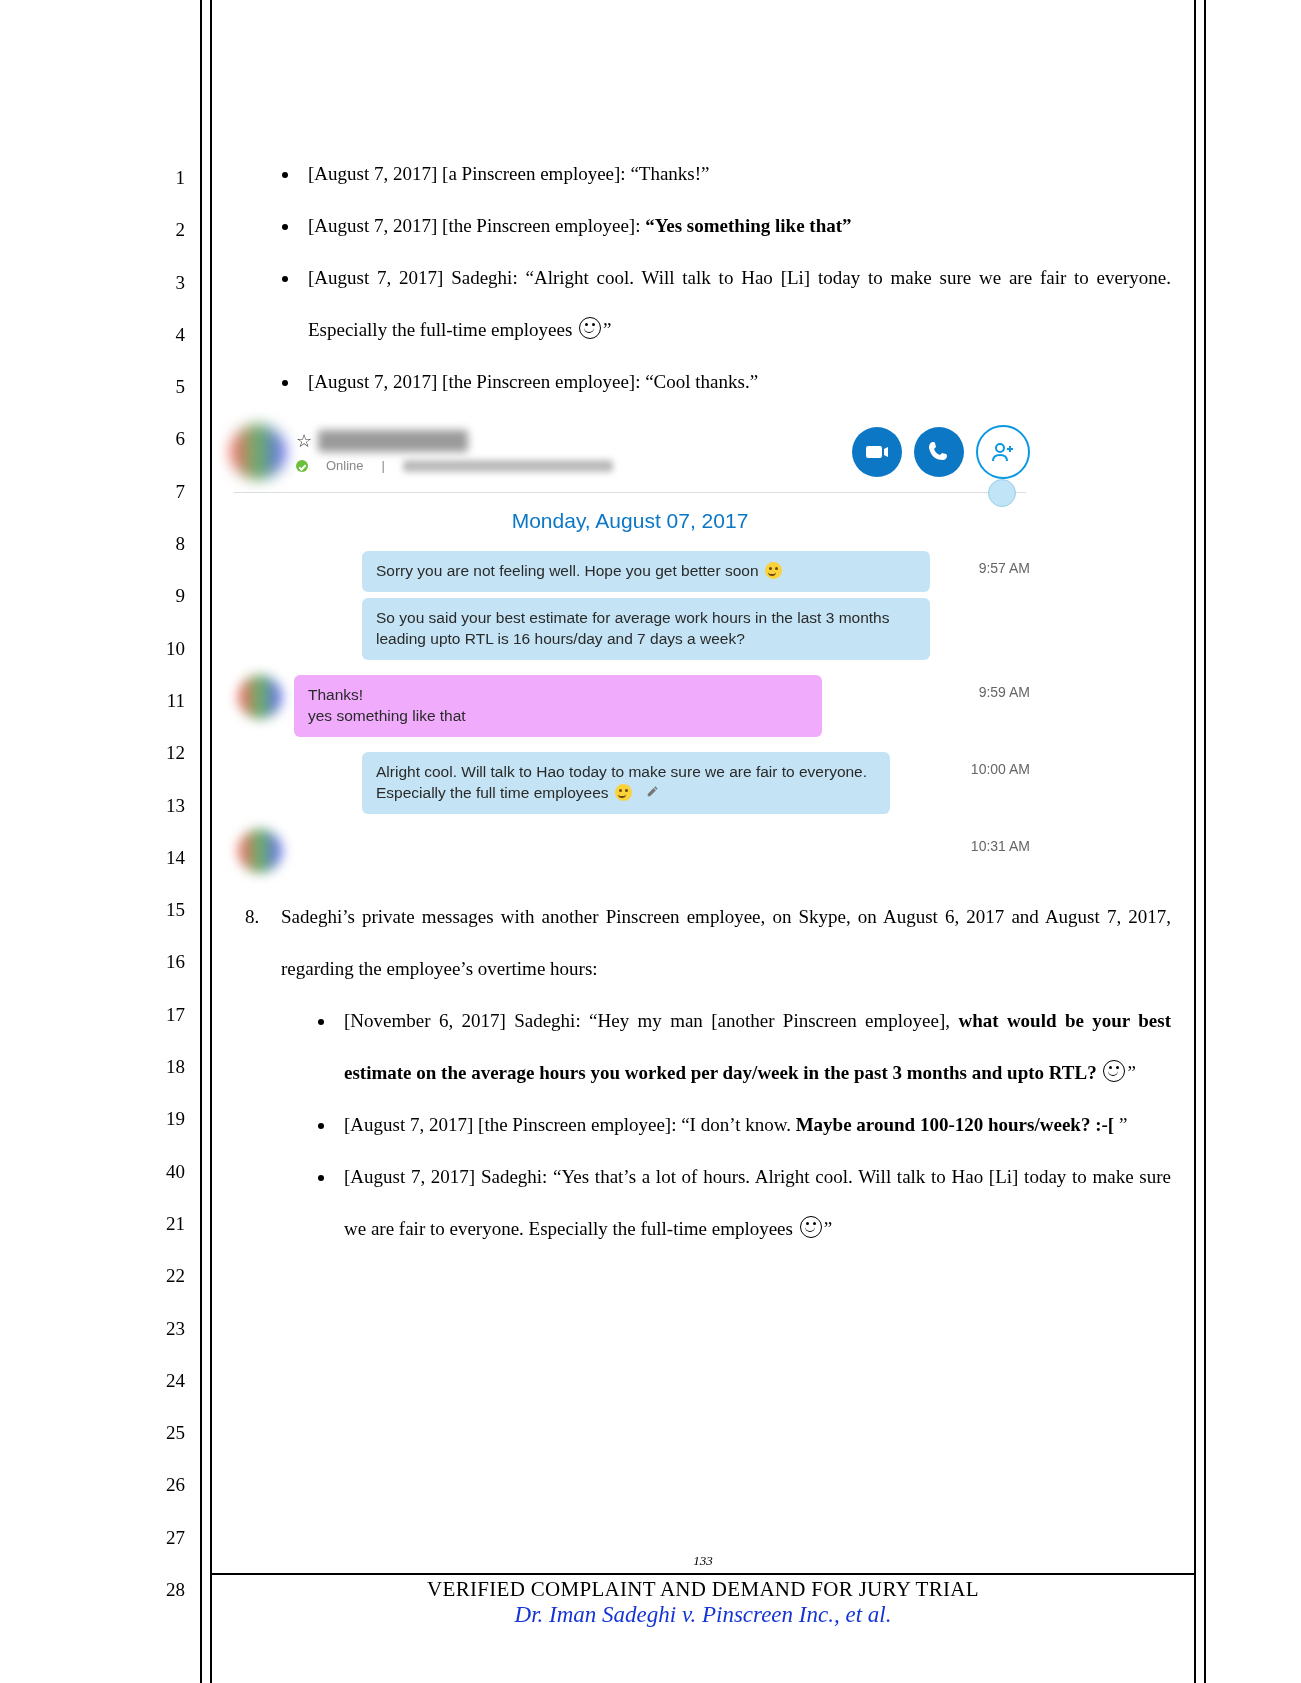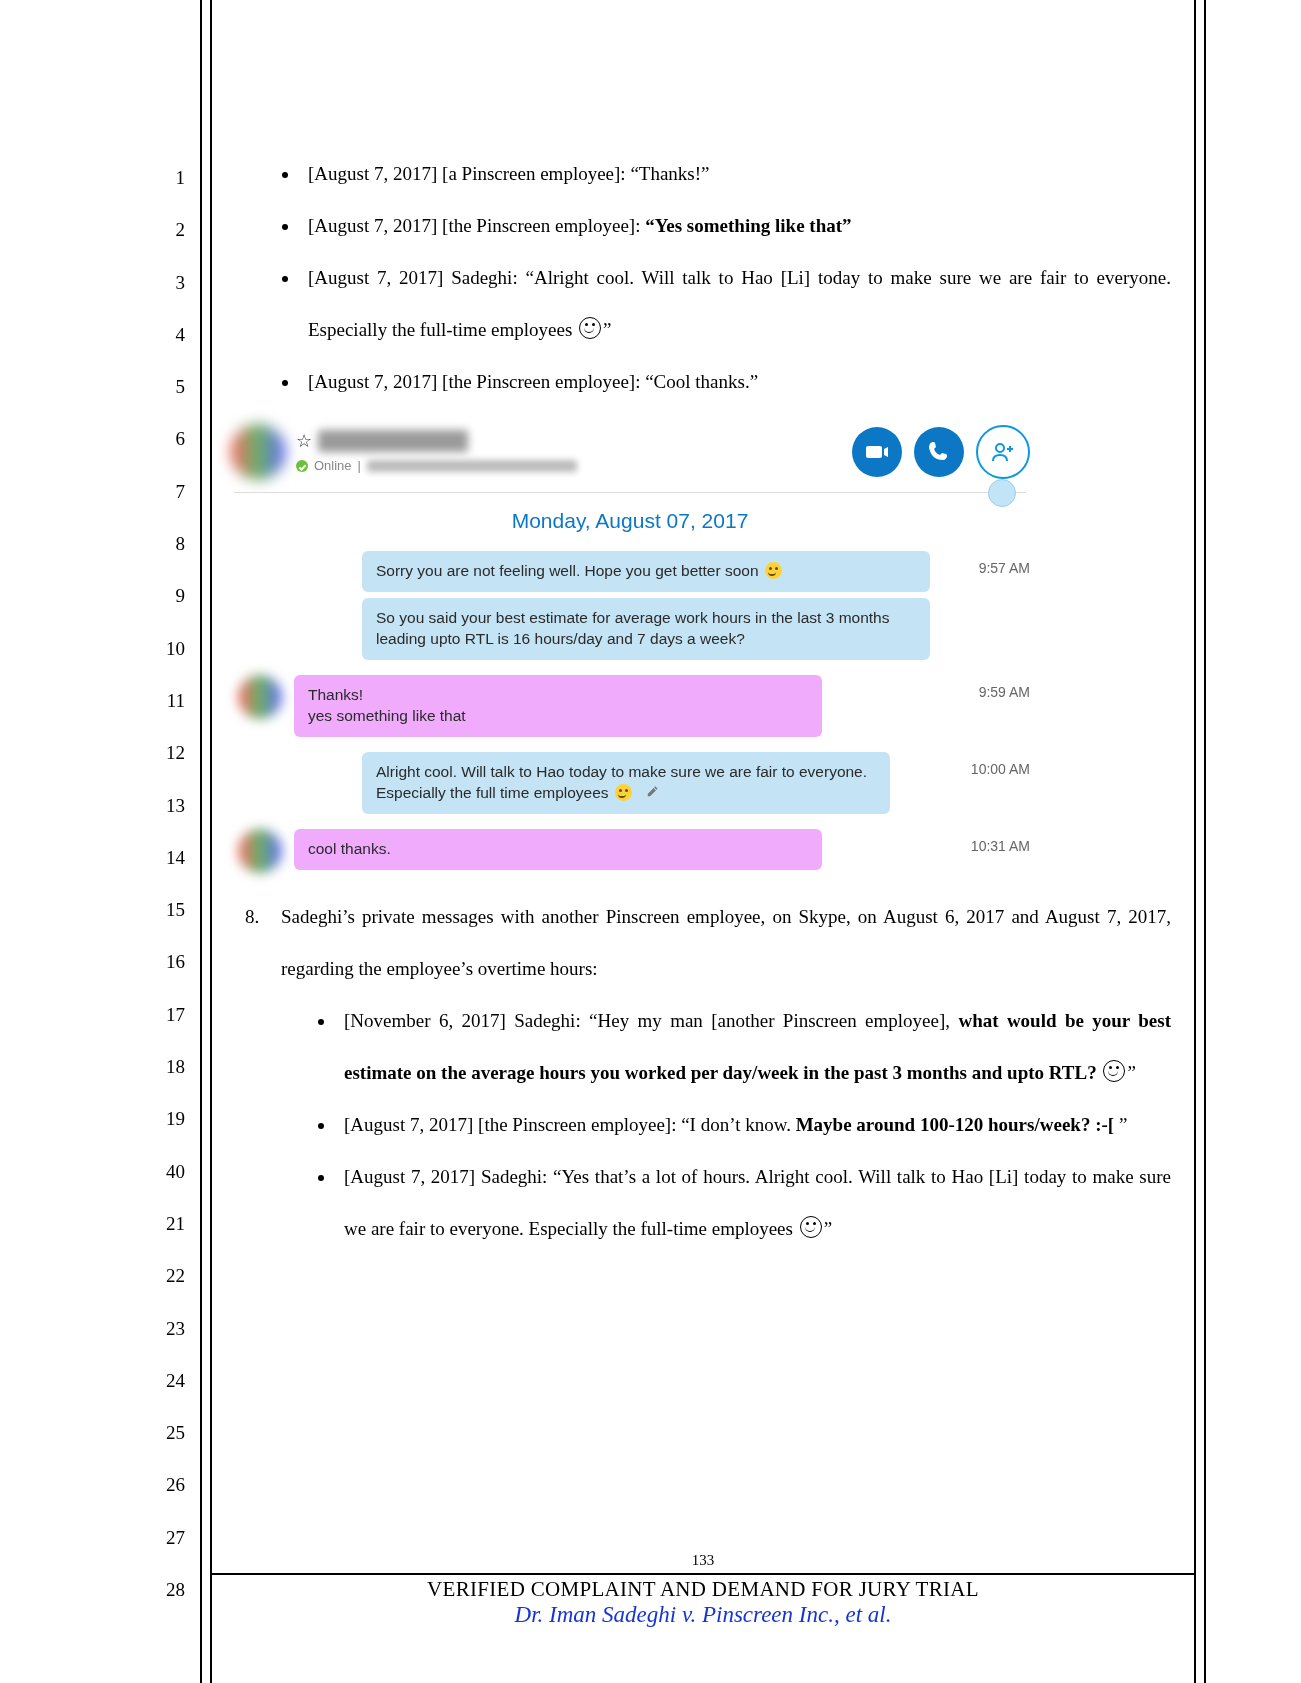--- a/index.html
+++ b/index.html
@@ -71,21 +71,21 @@
     background:
       linear-gradient(90deg, rgba(255,0,0,.6), rgba(0,128,0,.6), rgba(0,0,255,.6));
     filter: blur(7px);
     margin-right:10px;
   }
   .sk-avatar.sm { width:44px; height:44px; flex:0 0 44px; filter:blur(6px); margin-left:8px; margin-right:12px; }
   .sk-name { flex:1; }
   .sk-name-row { display:flex; align-items:center; gap:6px; }
   .sk-star { font-size:18px; color:#333; }
   .sk-blurname { height:22px; width:150px; background:#9a9a9a; filter:blur(4px); border-radius:3px; }
-  .sk-sub { font-size:13px; color:#888; display:flex; align-items:center; gap:6px; margin-top:4px;}
+  .sk-sub { font-size:13px; color:#888; display:flex; align-items:center; gap:18px; margin-top:4px;}
   .sk-dot { width:12px; height:12px; border-radius:50%; background:#6bbf3a; display:inline-block; position:relative;}
   .sk-dot::after{content:'';position:absolute;left:3px;top:5px;width:5px;height:2px;border-left:2px solid #fff;border-bottom:2px solid #fff;transform:rotate(-45deg);}
   .sk-blurloc { height:12px; width:210px; background:#bbb; filter:blur(3px); border-radius:3px; }
   .sk-actions { display:flex; gap:12px; align-items:center; }
   .sk-btn { width:50px; height:50px; border-radius:50%; display:flex; align-items:center; justify-content:center; color:#fff; }
   .sk-blue { background:#0b77c5; }
   .sk-outline { background:#fff; border:2px solid #0b98e0; color:#0b98e0; }
   .sk-btn svg { width:24px; height:24px; }
   .sk-sep { height:1px; background:#ddd; margin:0 14px 0 14px; position:relative;}
   .sk-globe { position:absolute; right:10px; top:-13px; width:26px;height:26px;border-radius:50%;background:#c1e5f7;border:1px solid #9acfe8;}
@@ -104,21 +104,21 @@
   .pen-icon { display:inline-block; margin-left:10px; vertical-align:middle; }
   .pen-icon svg{width:14px;height:14px;}
   .stack .msg-bubble + .msg-bubble { margin-top:6px; }
   
   .footer {
     position:absolute; left:210px; right:105px; bottom:55px; text-align:center;
   }
   .foot-line { border-top:2px solid #000; margin:4px 0 2px 0; }
   .foot-title { font-size:21px; letter-spacing:0.3px; }
   .foot-case { color:#1434d6; font-style:italic; font-size:23px; }
-  .pno { font-size:15px; }
+  .pno { font-size:13px;font-style:italic; }
 </style>
 </head>
 <body>
 
 <div class="page">
 
   <div class="vdbl left"></div>
   <div class="vdbl right"></div>
 
   <div class="line-numbers" id="lnums">
@@ -235,23 +235,20 @@
           <span class="pen-icon"><svg viewBox="0 0 24 24" fill="#777">
                 <path d="M3 17l10-10 4 4-10 10H3v-4zM14 6l2-2 4 4-2 2-4-4z"></path>
               </svg></span>
         </div>
         <div class="filler"></div>
         <div class="msg-time">10:00 AM</div>
       </div>
 
       <div class="msg-row">
         <div class="sk-avatar sm"></div>
-        <div class="msg-bubble bub-in" style="width:500px">
-          <span>cool thanks.</span>
-        </div>
         <div class="filler"></div>
         <div class="msg-time">10:31 AM</div>
       </div>
     </div>
 
     <div class="numitem">
       <div class="n">8.</div>
       <div class="nbody">
         <span>Sadeghi’s private messages with another Pinscreen employee, on Skype, on August 6, 2017 and August 7, 2017, regarding the employee’s overtime hours:</span>
         <ul class="bul" style="margin-top:0px">

